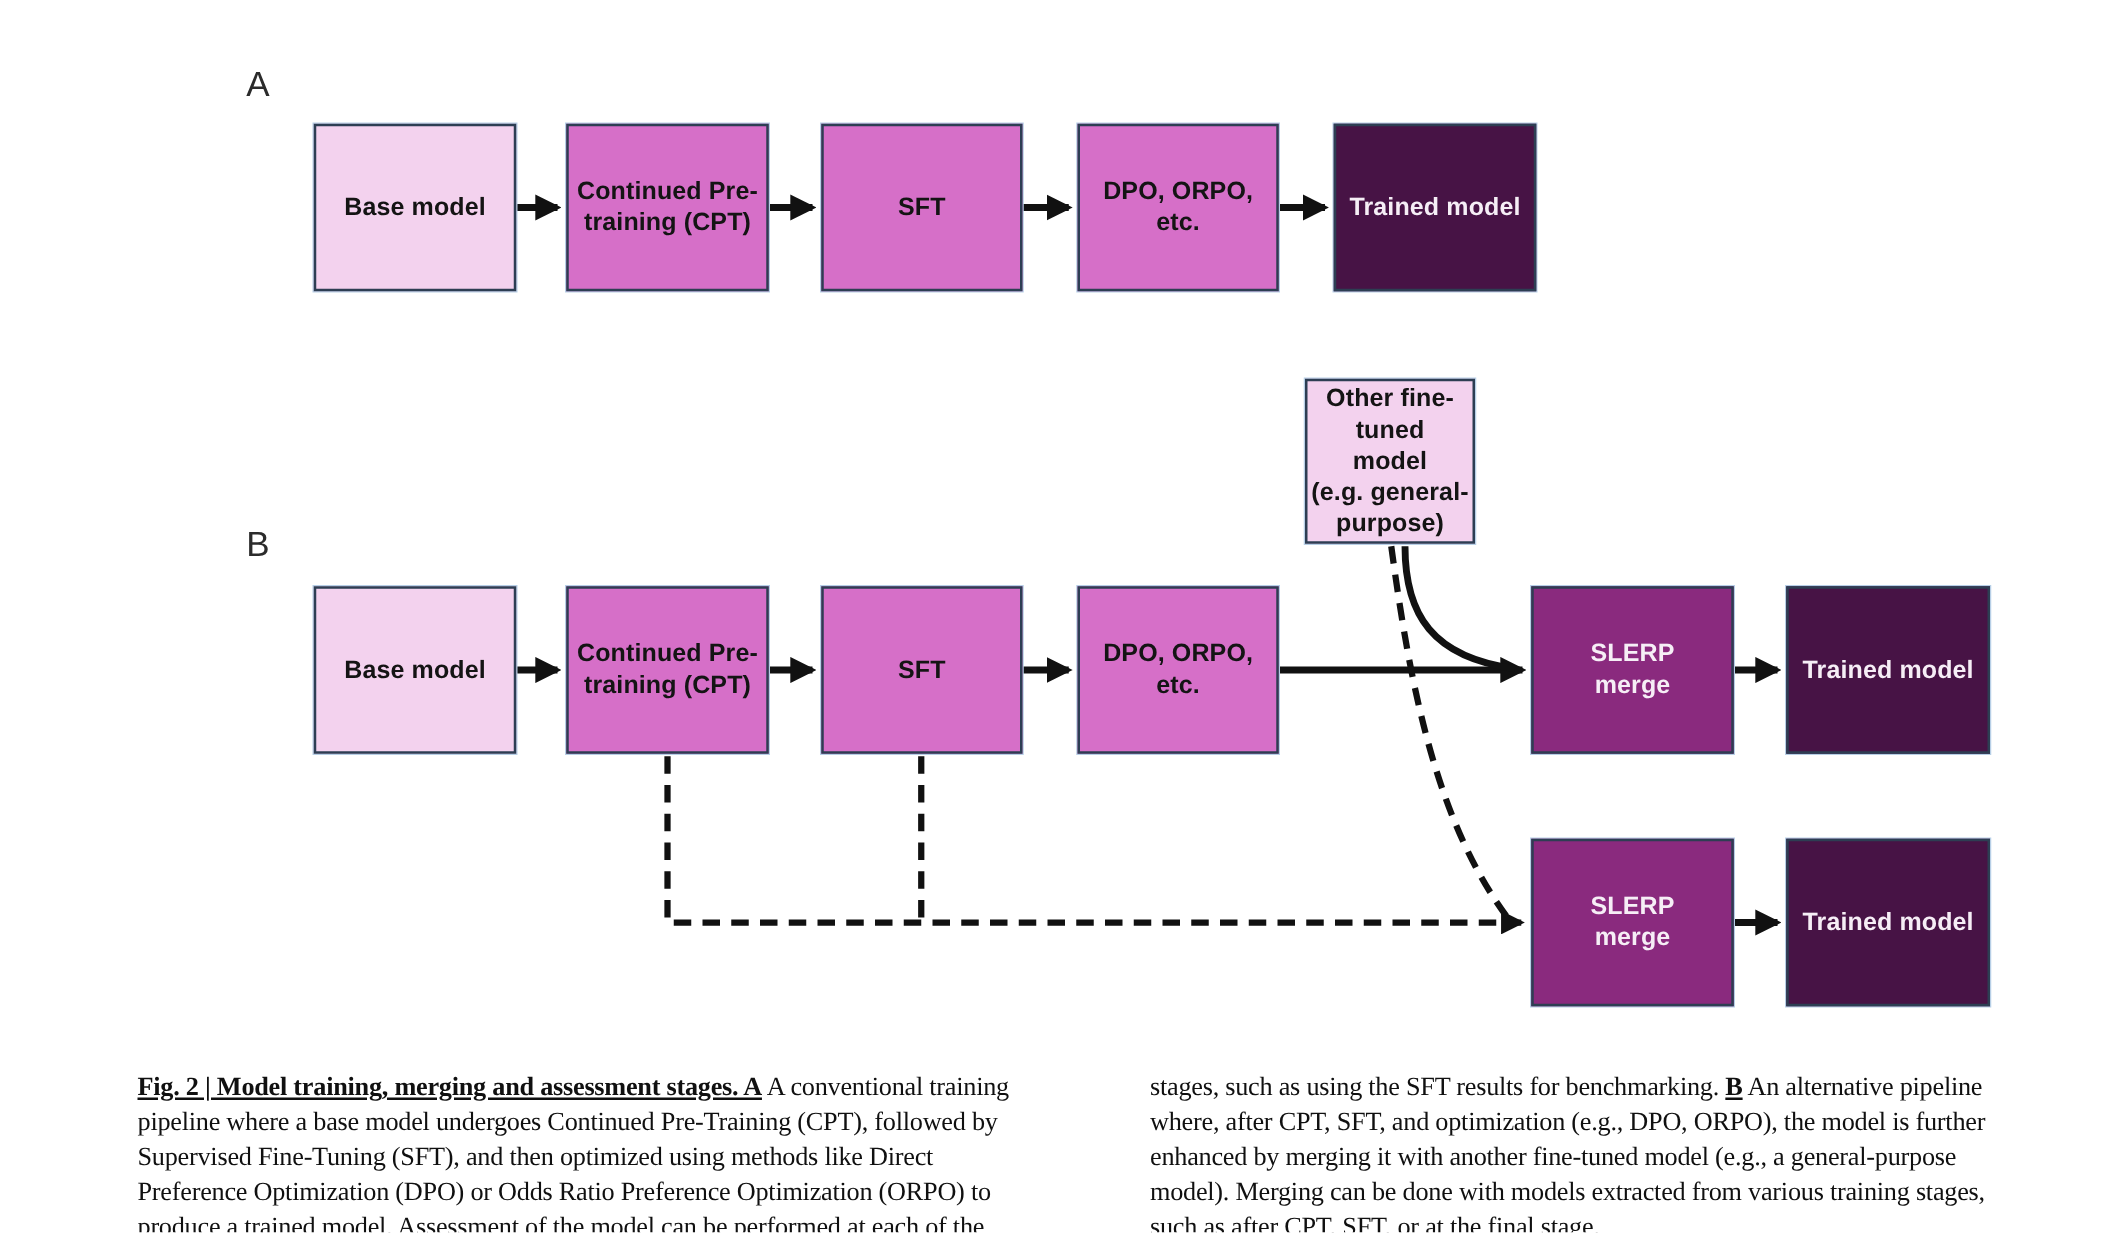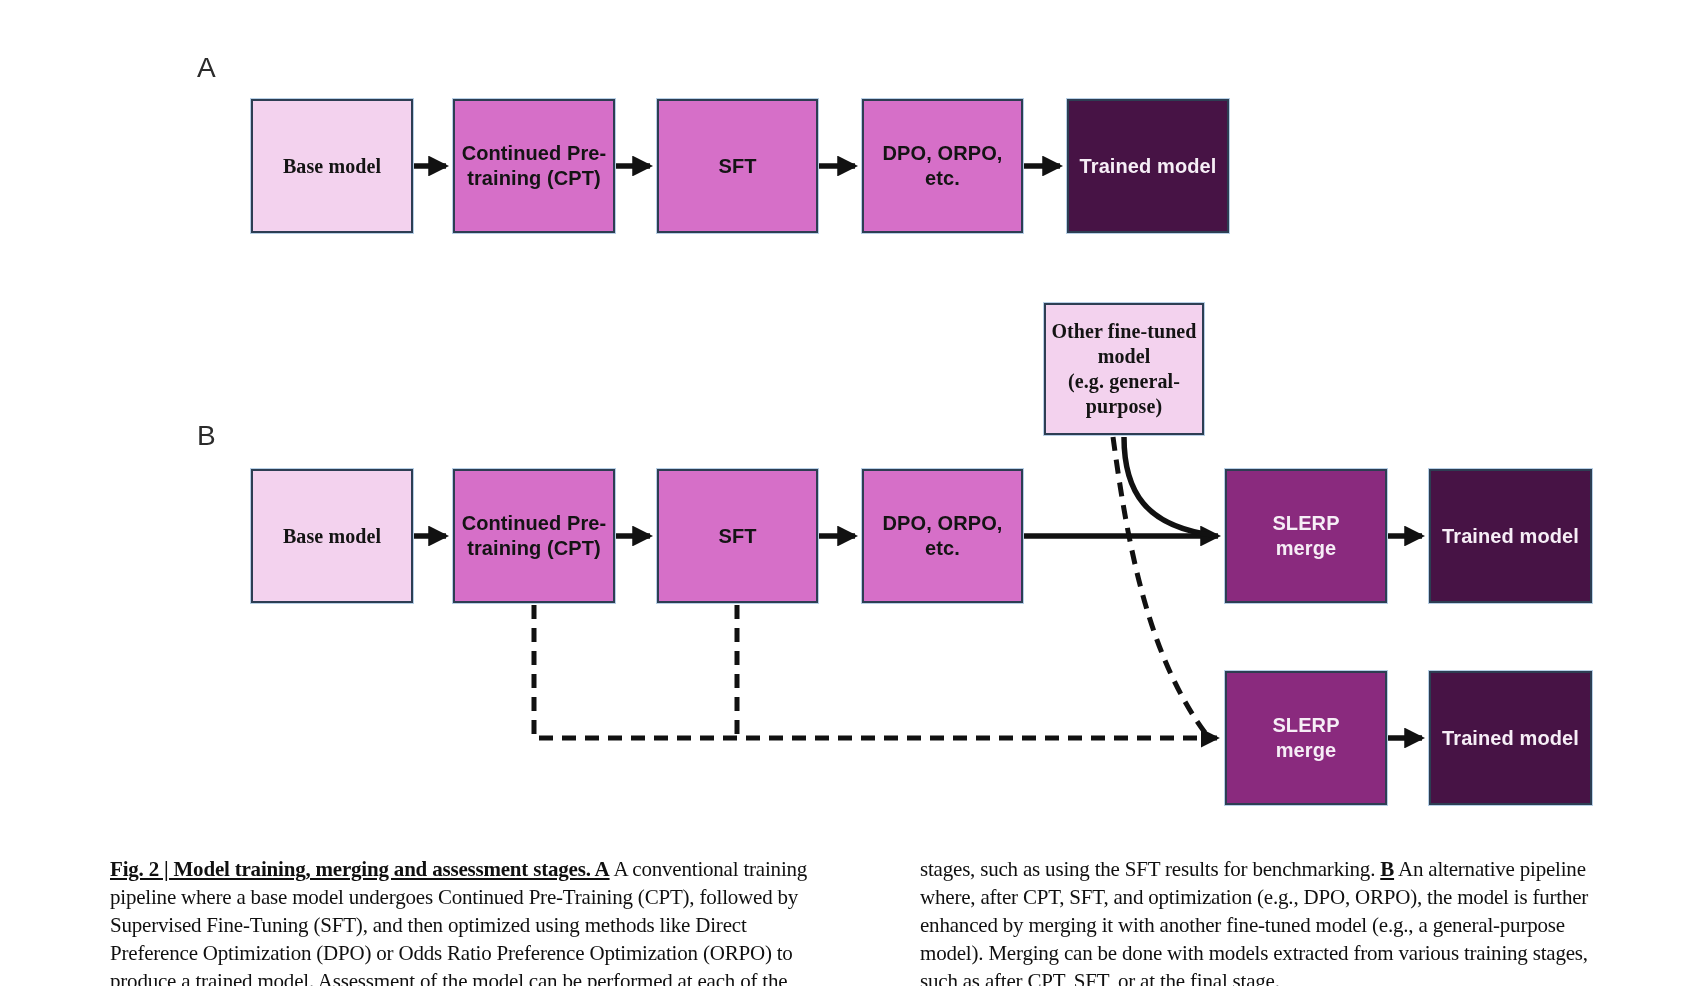--- a/index.html
+++ b/index.html
@@ -14,21 +14,21 @@
     position:absolute;box-sizing:border-box;
     border:2px solid #2d3e53;
     box-shadow:0 0 0 1px #b7cfe6;
     display:flex;align-items:center;justify-content:center;
     text-align:center;
   }
   .box .box-label{
     white-space:pre-line;font-weight:bold;font-size:20px;line-height:25px;
     color:#141414;letter-spacing:0.1px;
   }
-  .box.light{background:var(--light-pink,#f3d2ee);font-family:Liberation Serif, serif;}
+  .box.light{background:var(--light-pink,#f3d2ee);}
   .box.mid{background:var(--magenta,#d66fc8);}
   .box.merge{background:var(--purple,#8a2a7e);}
   .box.dark{background:var(--dark-purple,#471345);}
   .box.merge .box-label,.box.dark .box-label{color:#f6eef6;}
   .overlay{position:absolute;left:0;top:0;}
   .solid-line{stroke:var(--arrow,#111);stroke-width:5.5;fill:none;stroke-linecap:butt;}
   .dashed-line{stroke:var(--arrow,#111);stroke-width:5;fill:none;stroke-dasharray:14 9;stroke-linecap:butt;}
   .caption{
     position:absolute;font-family:"Liberation Serif",serif;
     font-size:21px;line-height:28px;color:#101010;
@@ -83,21 +83,21 @@
     <span class="box-label">SFT</span>
   </div>
   <div class="box mid" style="left:862px;top:99px;width:161px;height:134px;">
     <span class="box-label">DPO, ORPO,
 etc.</span>
   </div>
   <div class="box dark" style="left:1067px;top:99px;width:162px;height:134px;">
     <span class="box-label">Trained model</span>
   </div>
 
-  <div class="box light" style="left:1044px;top:303px;width:160px;height:132px;">
+  <div class="box light" style="left:1044px;top:303px;width:136px;height:132px;">
     <span class="box-label">Other fine-tuned
 model
 (e.g. general-
 purpose)</span>
   </div>
 
   <div class="box light" style="left:251px;top:469px;width:162px;height:134px;">
     <span class="box-label">Base model</span>
   </div>
   <div class="box mid" style="left:453px;top:469px;width:162px;height:134px;">

